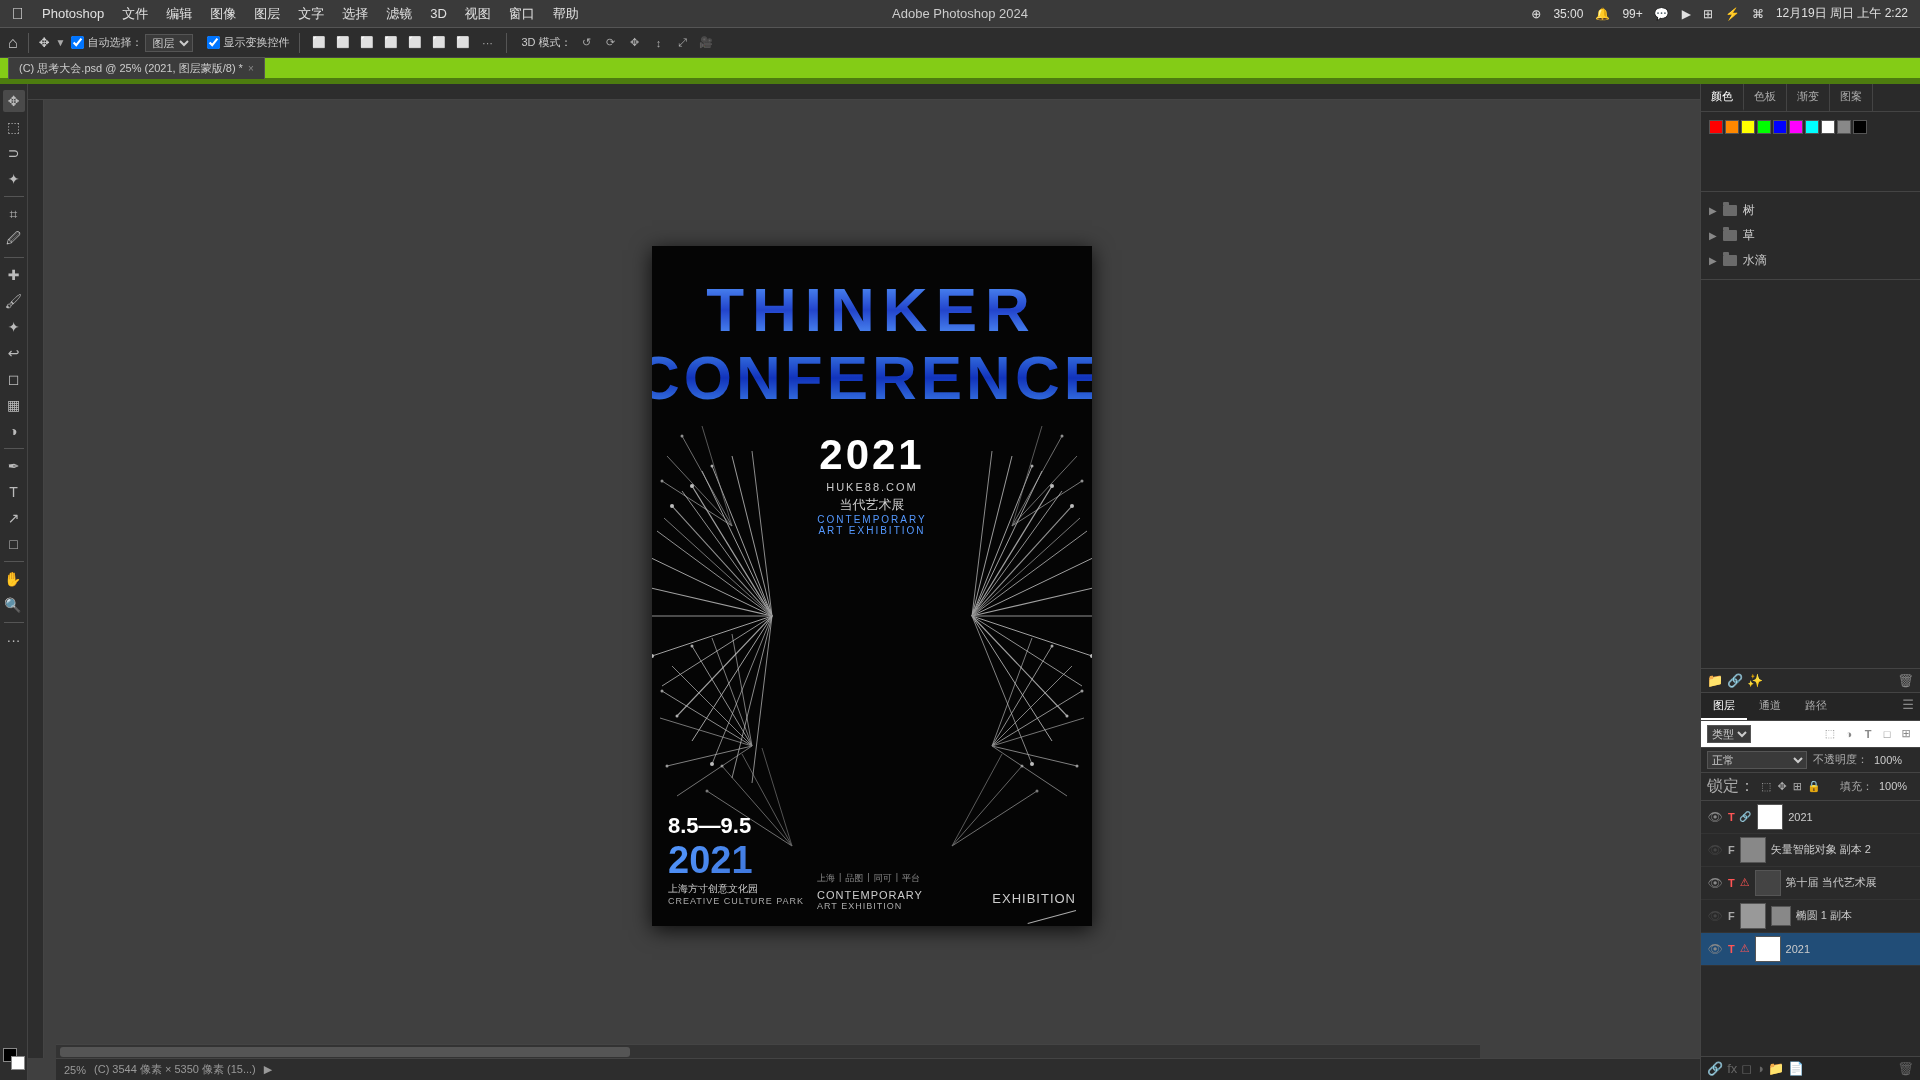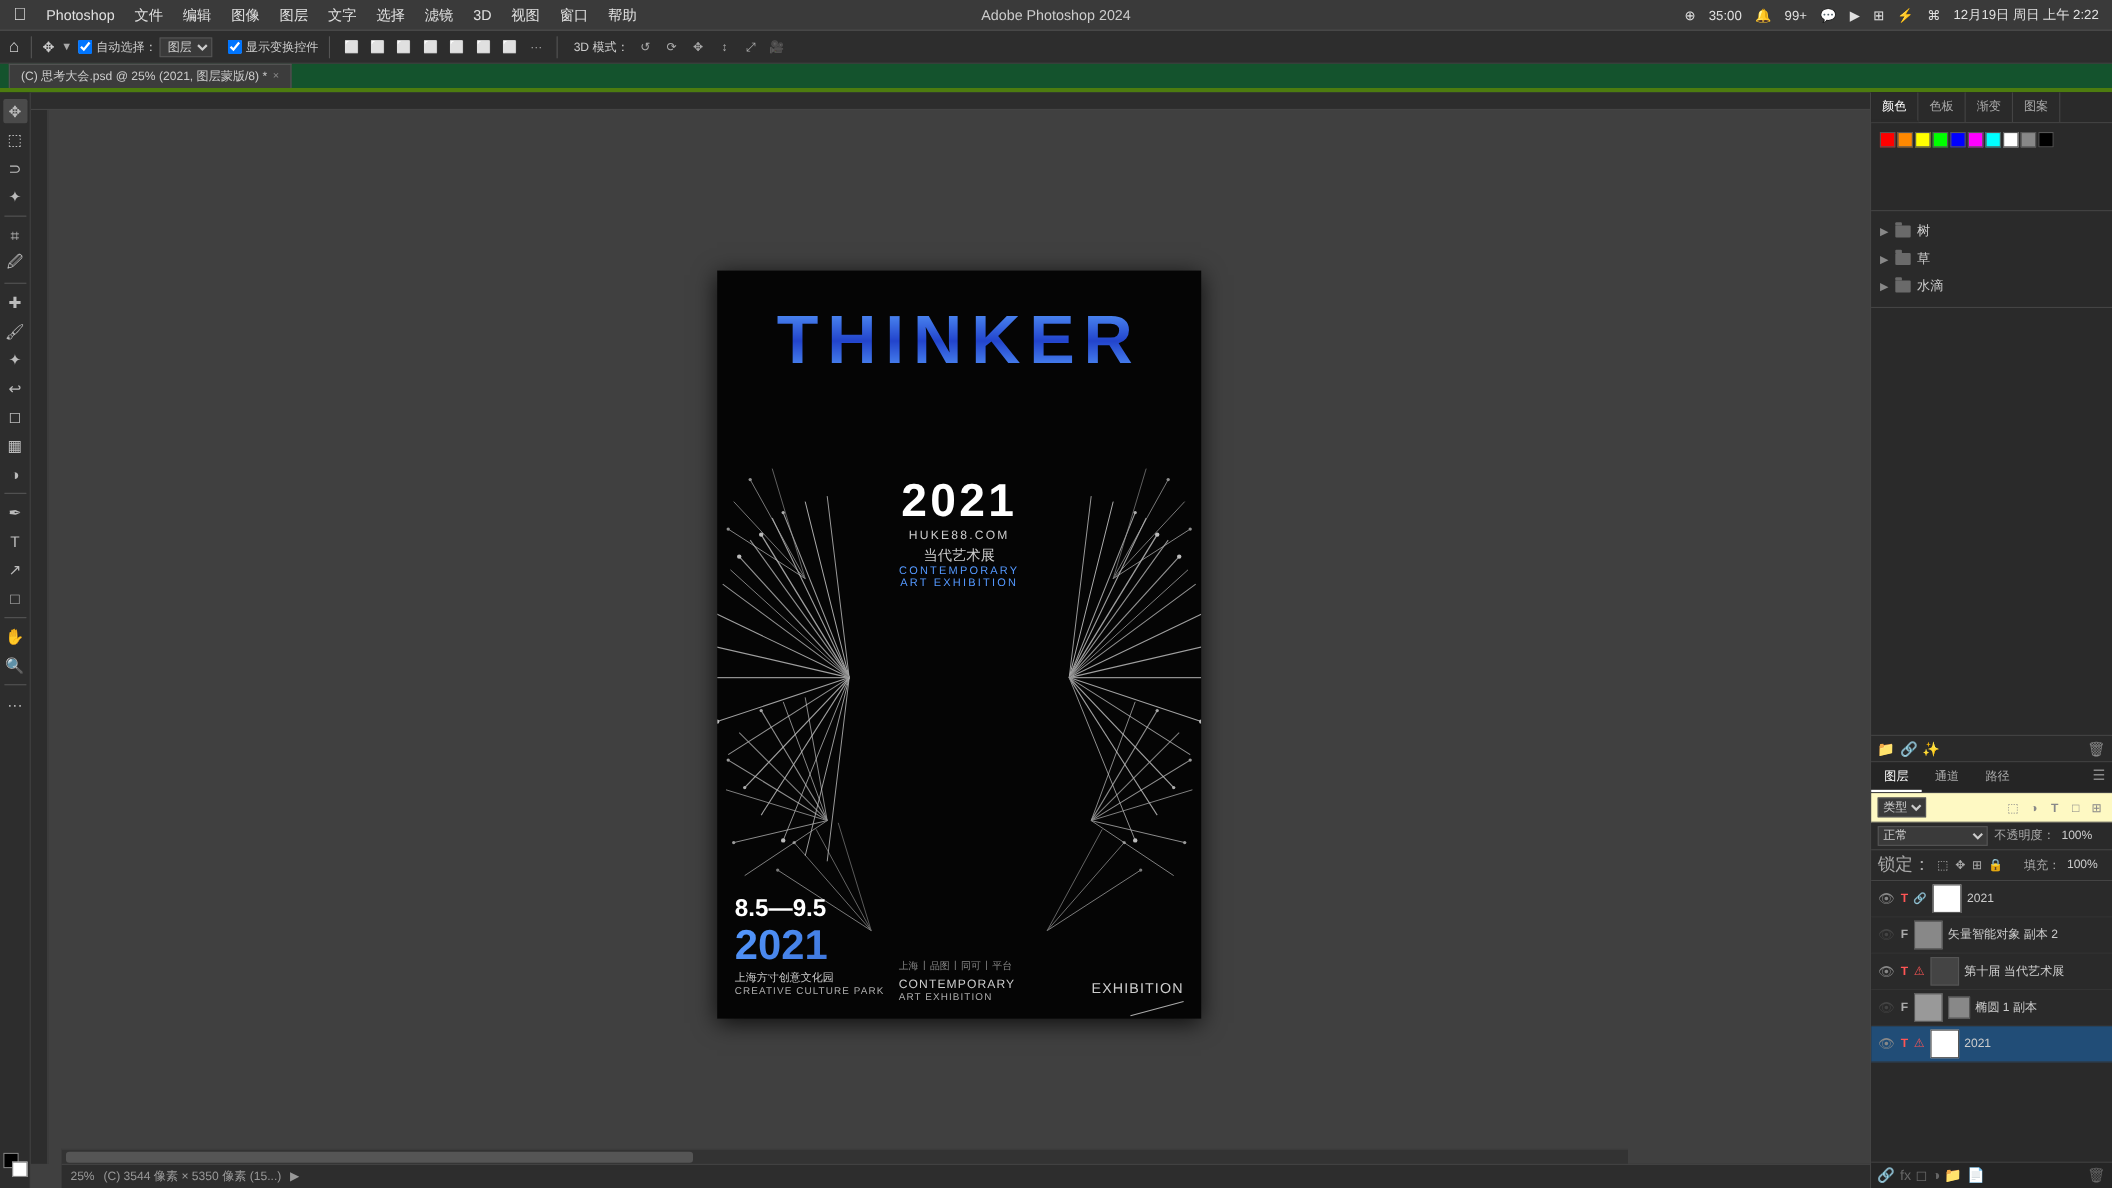--- a/index.html
+++ b/index.html
@@ -25,23 +25,23 @@
       border-bottom: 1px solid #444;
     }
     #ps-toolbar label { color: #ccc; font-size: 11px; }
     #ps-toolbar select { background: #3a3a3a; color: #ccc; border: 1px solid #555; font-size: 11px; height: 18px; padding: 0 2px; }
     .align-icon { width: 18px; height: 18px; display: inline-flex; align-items: center; justify-content: center; cursor: pointer; color: #aaa; font-size: 11px; }
     .toolbar-separator { width: 1px; height: 20px; background: #555; margin: 0 4px; }
     .checkbox-wrap { display: flex; align-items: center; gap: 3px; font-size: 11px; color: #ccc; }
 
     
     #tab-bar {
-      width: 100%; height: 26px; background: #14532d;
+      width: 100%; height: 26px; background: #84cc16;
       display: flex; align-items: center; padding: 0 8px;
-      border-bottom: 4px solid #4d7c0f;
+      border-bottom: 6px solid #4d7c0f;
     }
     .tab { background: #3c3c3c; border: 1px solid #555; border-bottom: none; padding: 3px 10px; font-size: 11px; color: #ccc; cursor: pointer; display: flex; align-items: center; gap: 5px; }
     .tab .close-x { color: #888; font-size: 10px; }
 
     
     #main {
       display: flex; width: 100%; height: calc(1080px - 28px - 30px - 26px);
     }
 
     
@@ -103,22 +103,22 @@
     #layers-panel {
       flex: 1; display: flex; flex-direction: column; overflow: hidden;
     }
     #layers-tabs {
       display: flex; border-bottom: 1px solid #444; background: #252525;
     }
     .layers-tab { padding: 5px 12px; font-size: 11px; color: #aaa; cursor: pointer; }
     .layers-tab.active { color: #fff; border-bottom: 2px solid #fff; }
 
     #layers-search {
-      display: flex; align-items: flex-end; padding: 4px 6px; gap: 4px; border-bottom: 1px solid #444;
-      background: #fef9c3;
+      display: flex; align-items: center; padding: 4px 6px; gap: 4px; border-bottom: 1px solid #444;
+      background: #ffffff;
     }
     #layers-search select { background: #3a3a3a; border: 1px solid #555; color: #ccc; font-size: 11px; height: 18px; }
     #layers-search .search-icons { display: flex; gap: 3px; margin-left: auto; }
     .layer-search-icon { width: 16px; height: 16px; display: flex; align-items: center; justify-content: center; color: #888; font-size: 11px; cursor: pointer; }
 
     #blend-mode-row {
       display: flex; align-items: center; padding: 3px 6px; gap: 6px; border-bottom: 1px solid #444;
     }
     #blend-mode-row select { background: #3a3a3a; border: 1px solid #555; color: #ccc; font-size: 11px; flex: 1; height: 18px; }
     #blend-mode-row .opacity-label { font-size: 11px; color: #aaa; }
@@ -471,20 +471,21 @@
           <line x1="0" y1="0" x2="70" y2="-80" stroke="#aaa" stroke-width="0.9"></line>
           <line x1="0" y1="0" x2="85" y2="-55" stroke="#bbb" stroke-width="0.9"></line>
           <line x1="0" y1="0" x2="50" y2="-92" stroke="#aaa" stroke-width="0.8"></line>
           <circle cx="70" cy="-80" r="1.5" fill="#ccc"></circle>
           <circle cx="85" cy="-55" r="1.5" fill="#bbb"></circle>
         </g>
       </svg>
 
       <div class="poster-title">
         <div class="line1">THINKER</div>
+        <div class="line2">CONFERENCE</div>
       </div>
 
       <div class="poster-year">
         <div class="year-num">2021</div>
         <div class="url">HUKE88.COM</div>
         <div class="chinese">当代艺术展</div>
         <div class="blue-text">CONTEMPORARY</div>
         <div class="blue-text">ART EXHIBITION</div>
       </div>
 

